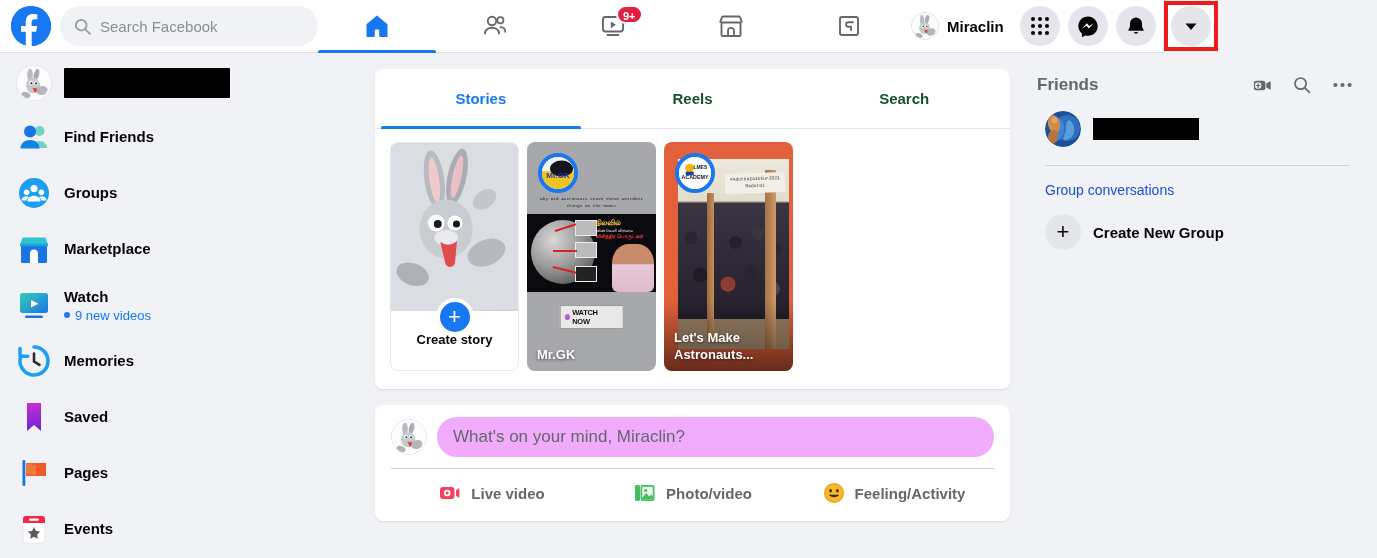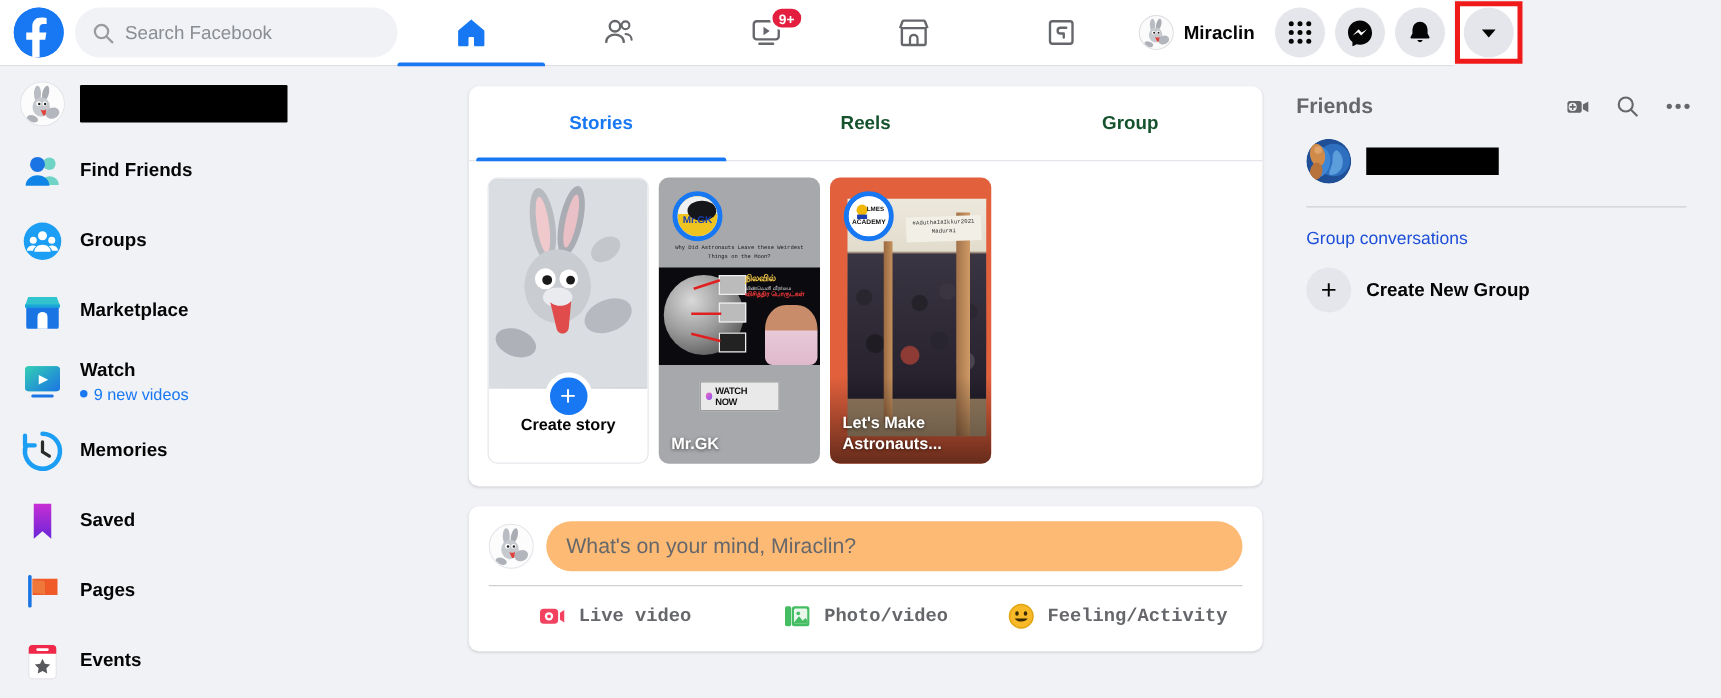--- a/index.html
+++ b/index.html
@@ -252,26 +252,26 @@
   }
   .edu .fade {
     position:absolute; left:0; right:0; bottom:0; height:70px;
     background: linear-gradient(180deg, rgba(0,0,0,0) 0%, rgba(0,0,0,.55) 100%);
   }
 
   
   .composer { margin-top: 16px; padding: 12px 16px 10px 16px; }
   .comp-top { display: flex; align-items: center; gap: 10px; }
   .comp-input {
-    flex: 1; height: 40px; background: #fdba74; border-radius: 20px;
+    flex: 1; height: 40px; background: #f0abfc; border-radius: 20px;
     display: flex; align-items: center; padding: 0 16px;
     color: #65676b; font-size: 17px; cursor: text;
   }
   .comp-div { height: 1px; background: #ced0d4; margin: 11px 0 6px 0; }
-  .comp-acts { display: flex; font-family: Liberation Mono, monospace; }
+  .comp-acts { display: flex; }
   .comp-act {
     flex: 1; display: flex; align-items: center; justify-content: center;
     gap: 9px; height: 36px; border-radius: 8px; cursor: pointer;
   }
   .comp-act span { font-size: 15px; font-weight: bold; color: #65676b; }
 
   
   .rightbar {
     position: absolute; top: 53px; left: 1017px;
     width: 360px; height: 505px;
@@ -558,21 +558,21 @@
 
     <div class="card">
       <div class="tabs">
         <div class="tab active">
           <span>Stories</span>
         </div>
         <div class="tab">
           <span>Reels</span>
         </div>
         <div class="tab">
-          <span>Group</span>
+          <span>Search</span>
         </div>
       </div>
 
       <div class="stories-row">
 
         <div class="story create">
           <div class="img">
             <svg viewBox="0 0 129 168" width="129" height="168" aria-hidden="true">
               <rect width="129" height="168" fill="#dadde1"></rect>
               <ellipse cx="44" cy="36" rx="10" ry="30" fill="#b7babf" transform="rotate(-8 44 36)"></ellipse>

